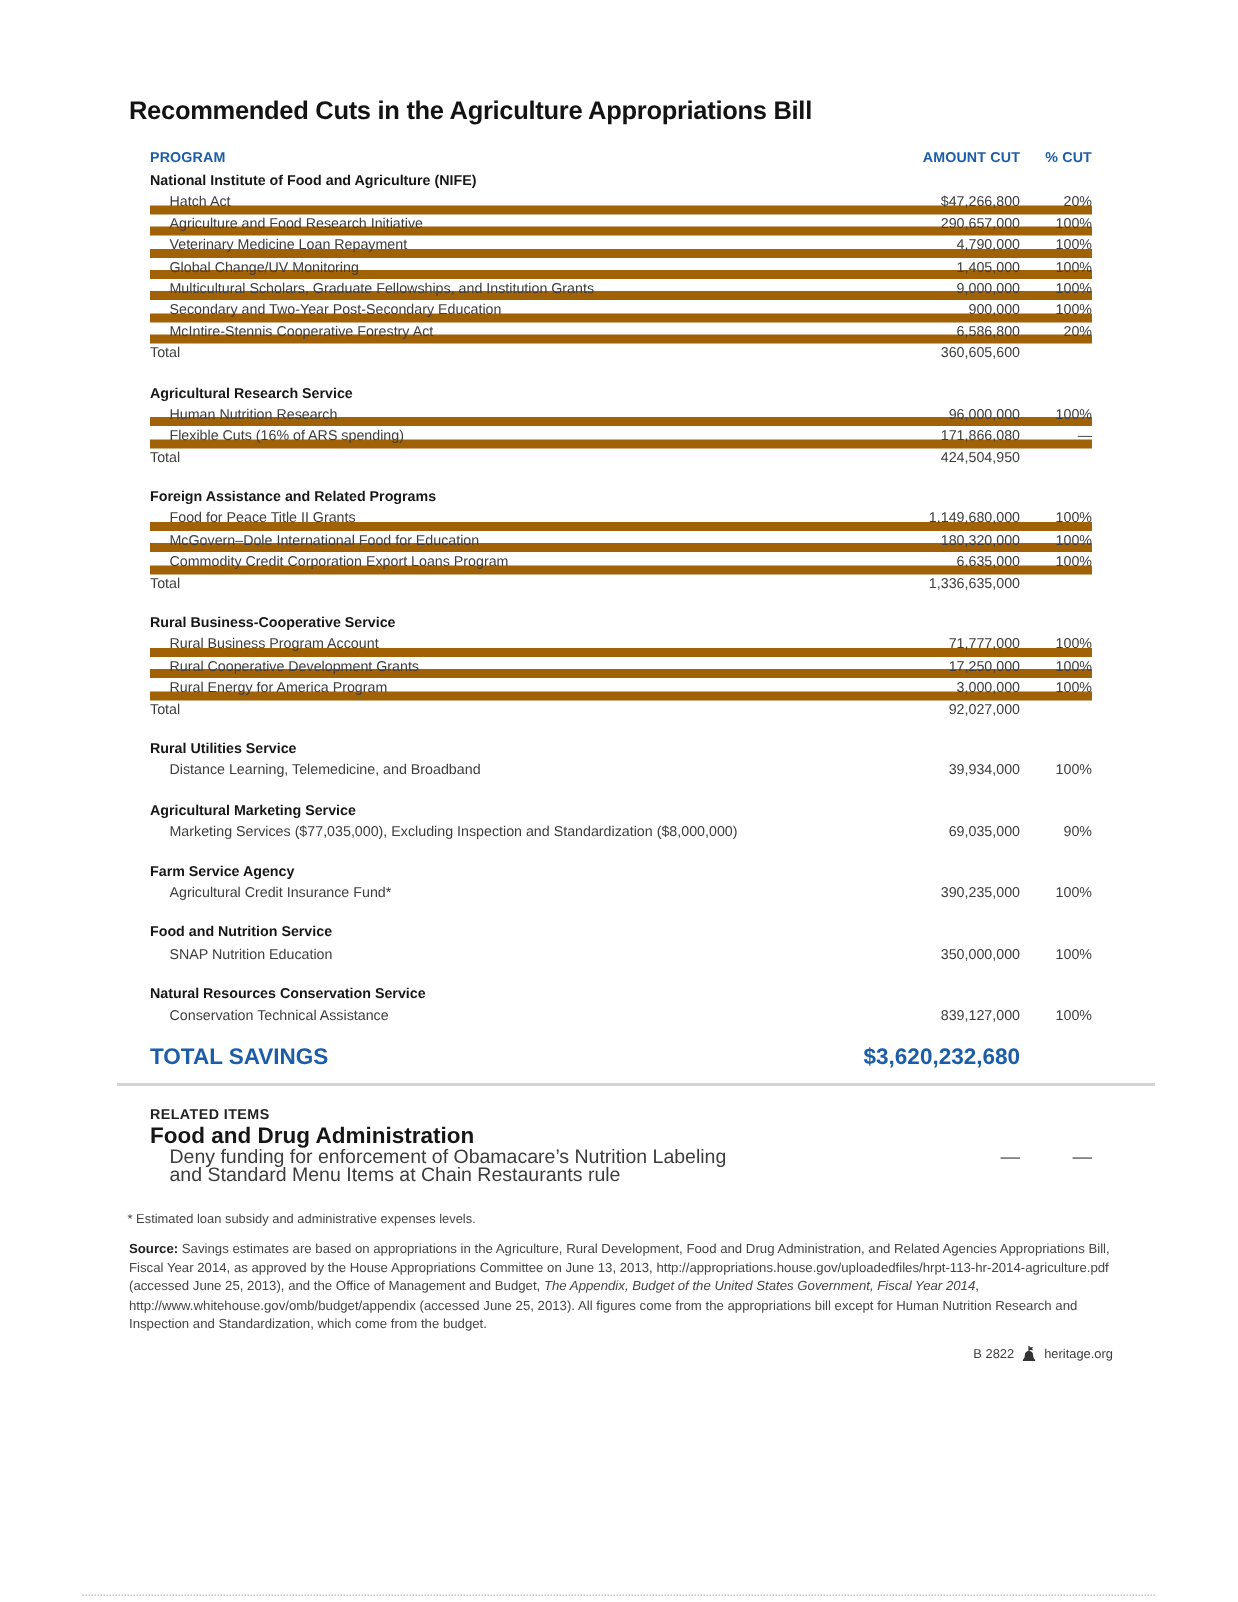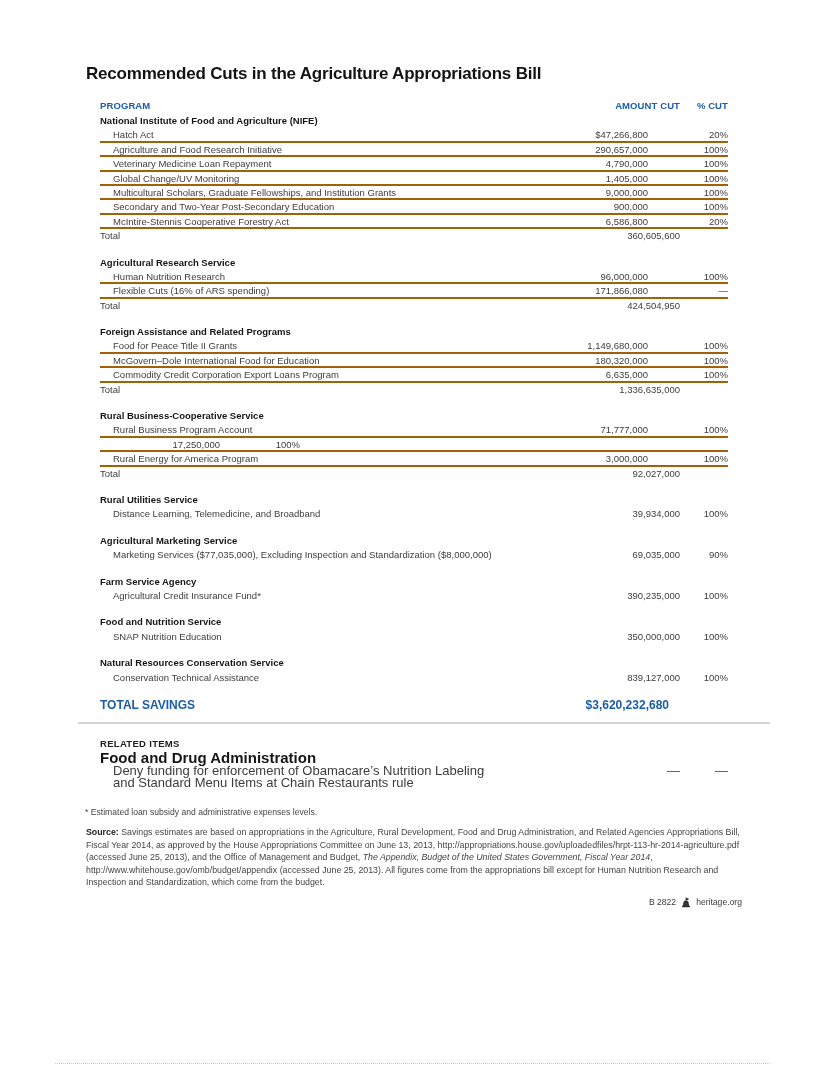--- a/index.html
+++ b/index.html
@@ -28,27 +28,27 @@
   .group-name{
     font-size:9.5px;font-weight:bold;color:#161616;
     height:14.4px;line-height:14.4px;
   }
   .trow{
     display:flex;align-items:baseline;
     height:14.4px;line-height:14.4px;
     font-size:9.5px;color:#3d3d3d;
     box-sizing:border-box;
   }
-  .trow.ruled{border-bottom:2px solid #a16207;gap:32px;}
+  .trow.ruled{border-bottom:6px solid #a16207;}
   .trow .c-label{padding-left:13px;}
   .trow.total .c-label{padding-left:0;}
   .grand-total{
     display:flex;align-items:flex-start;
     margin-top:3px;height:16px;line-height:16px;
-    font-size:12px;font-weight:bold;color:#1c5da9;gap:11px;
+    font-size:15px;font-weight:bold;color:#1c5da9;
   }
   .wide-rule{
     margin:9px 0 0 78px;width:692px;height:2px;background:#d4d4d4;
   }
   
   .related{margin:13px 16px 0 100px;width:628px;}
   .related-heading{
     font-size:9.5px;font-weight:bold;color:#222;
     letter-spacing:0.3px;height:14px;line-height:14px;
   }
@@ -205,20 +205,21 @@
   <section class="group">
     <div class="group-name">Rural Business-Cooperative Service</div>
     <div>
   <div class="trow ruled">
     <div class="c-label">Rural Business Program Account</div>
     <div class="c-amt">71,777,000</div>
     <div class="c-pct">100%</div>
   </div>
 
   <div class="trow ruled">
+    <div class="c-label">Rural Cooperative Development Grants</div>
     <div class="c-amt">17,250,000</div>
     <div class="c-pct">100%</div>
   </div>
 
   <div class="trow ruled">
     <div class="c-label">Rural Energy for America Program</div>
     <div class="c-amt">3,000,000</div>
     <div class="c-pct">100%</div>
   </div>
 </div>

